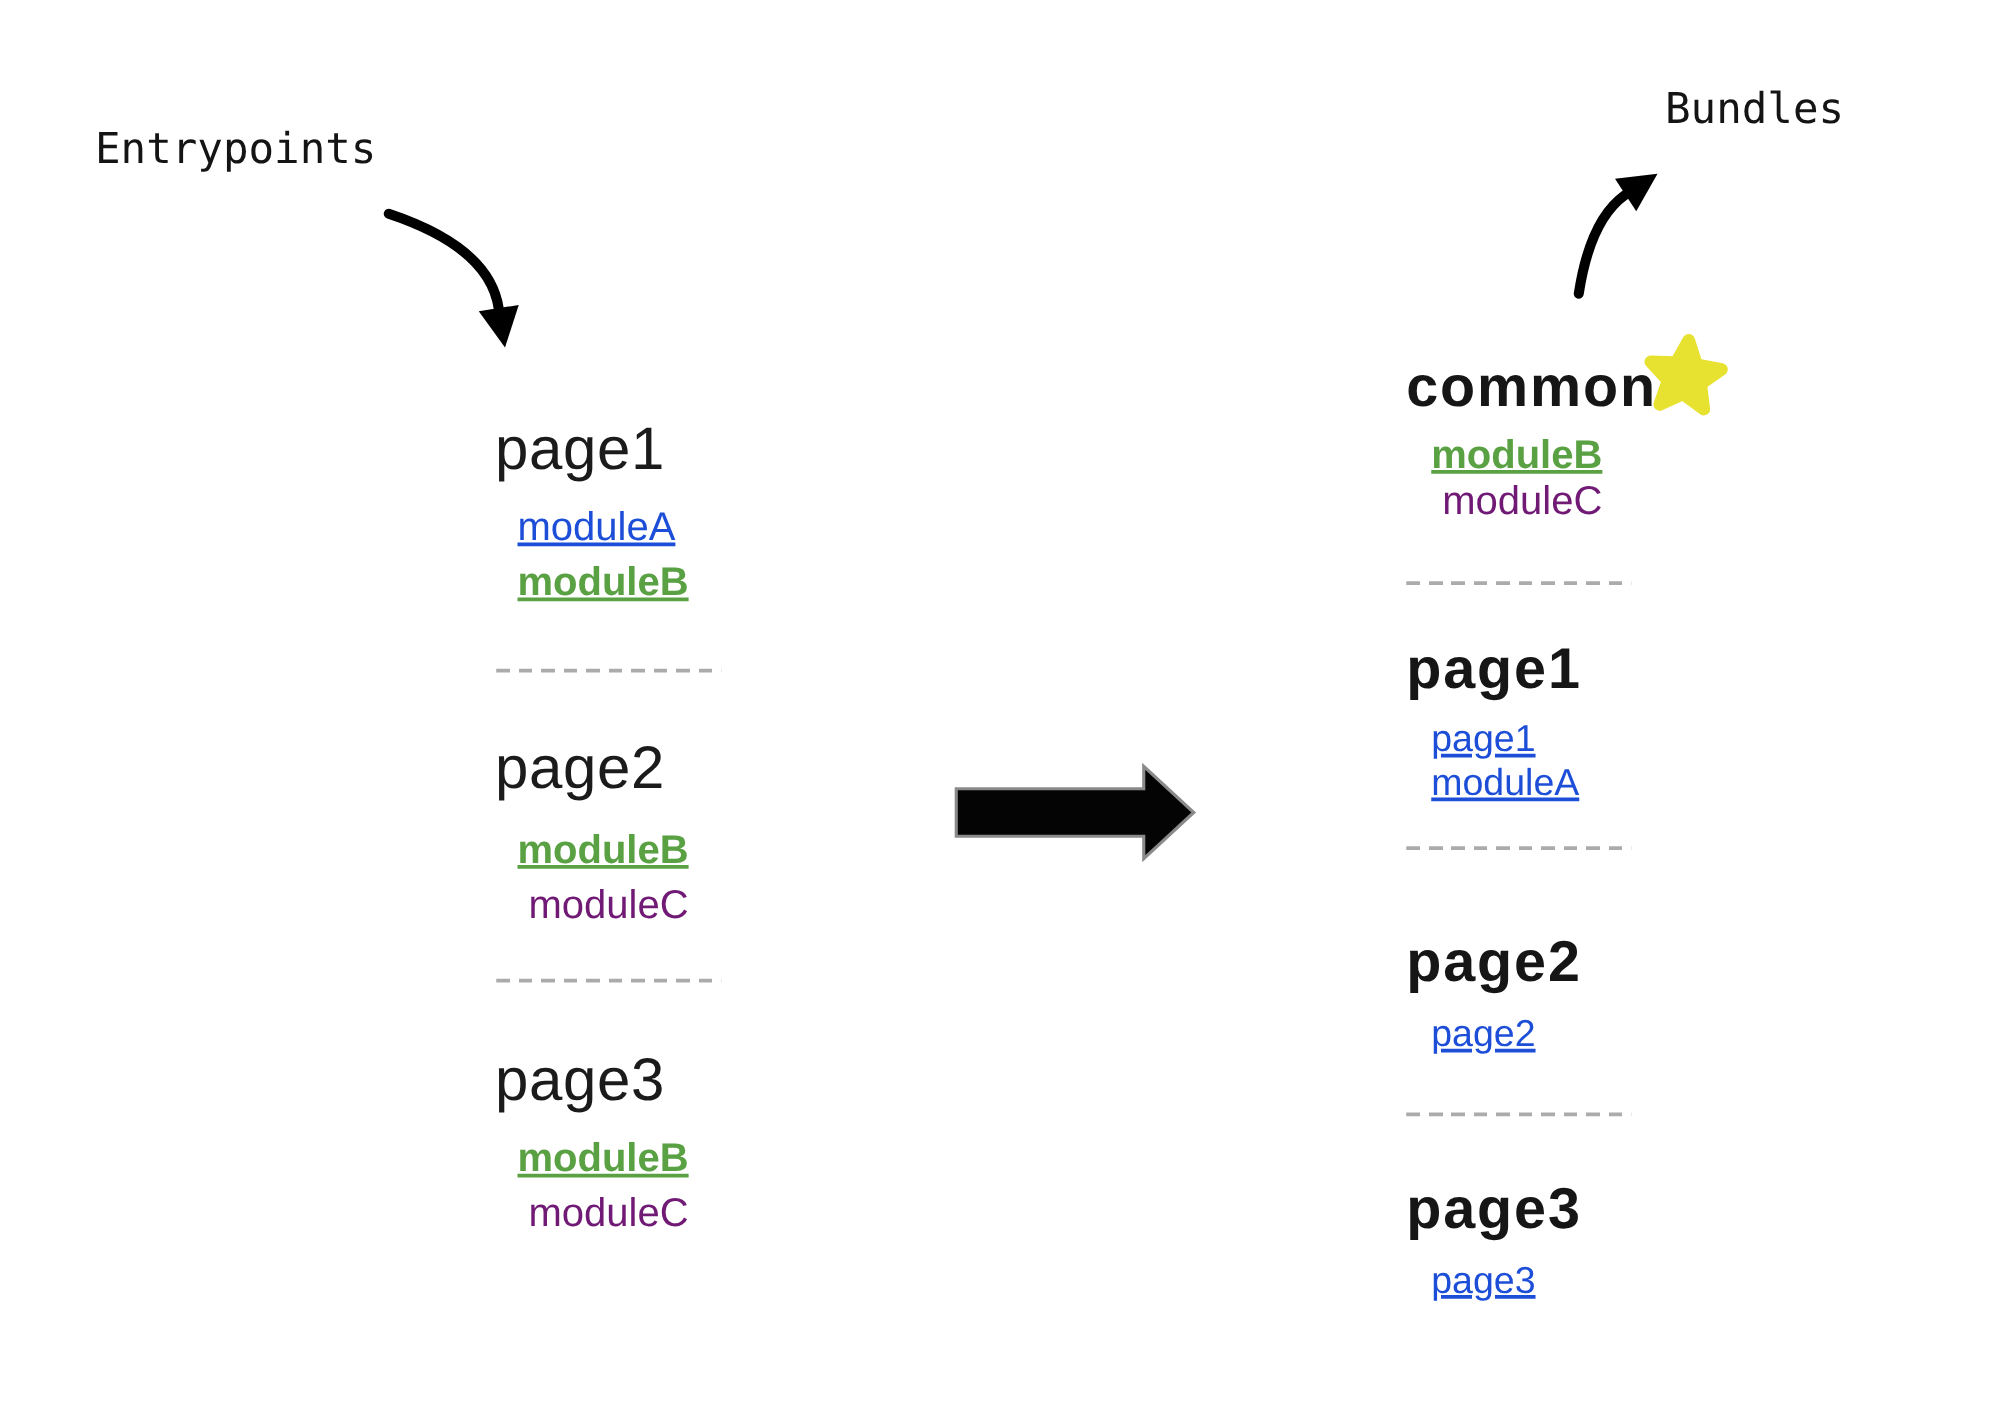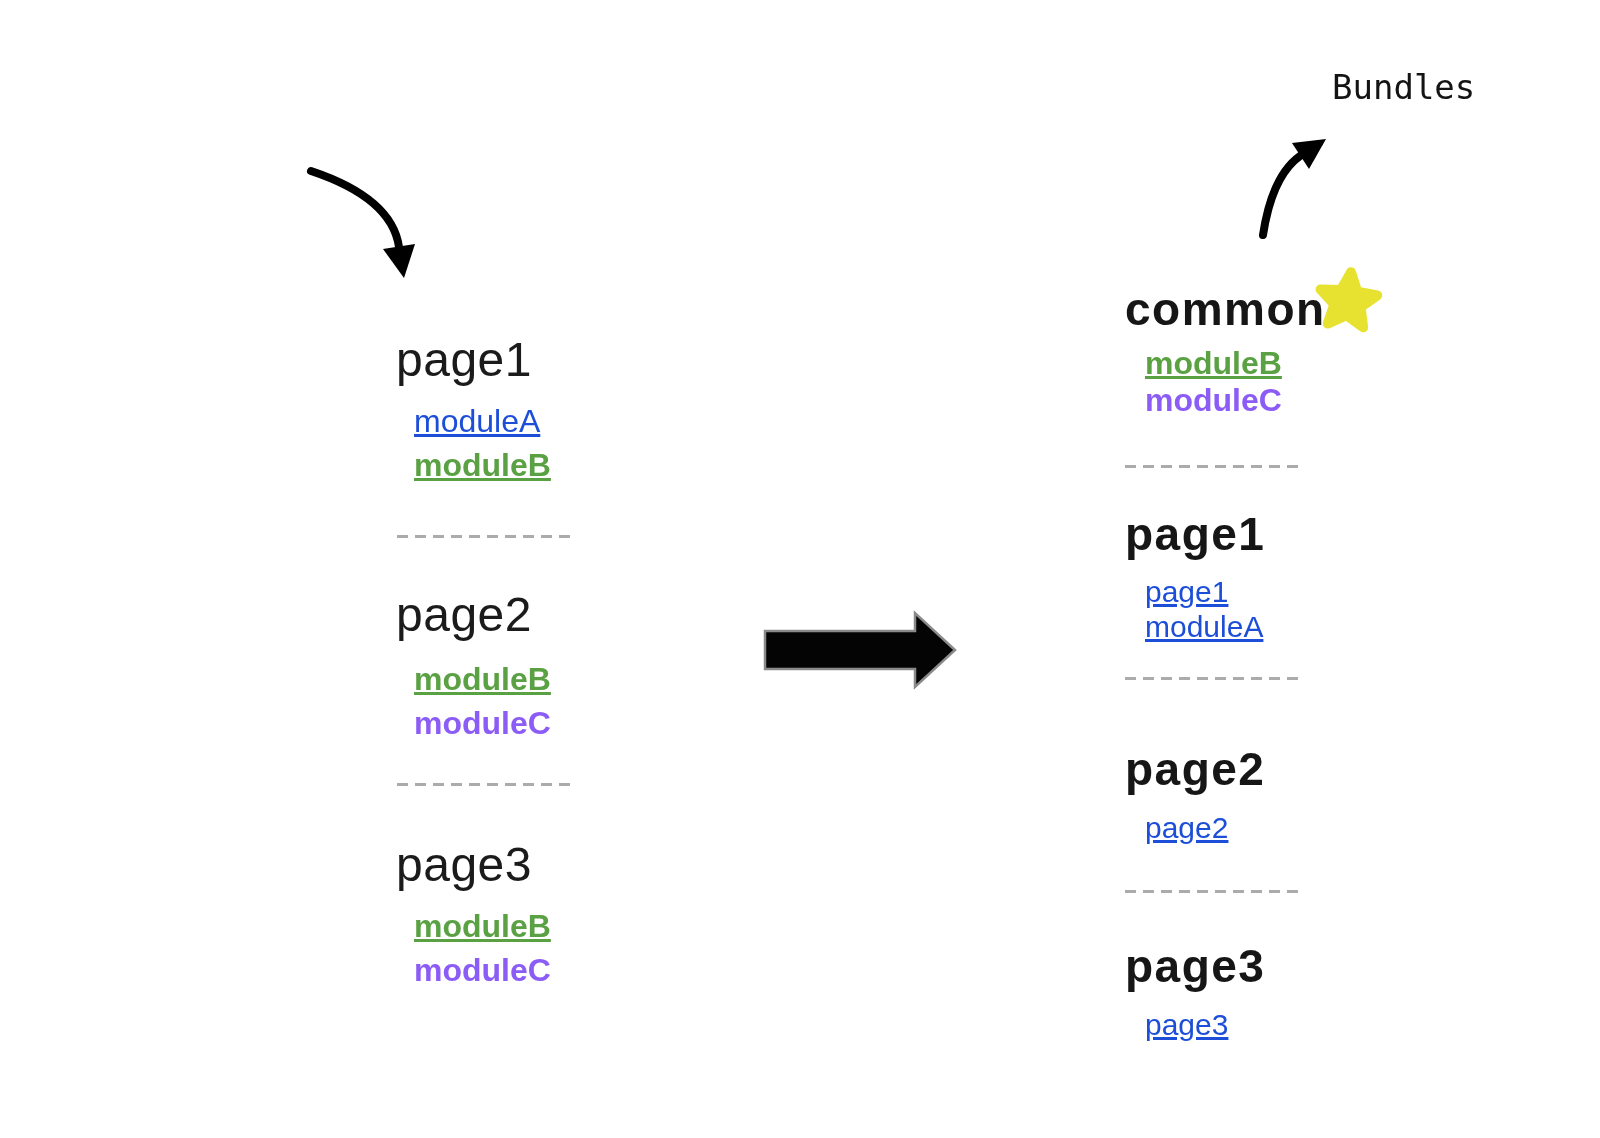--- a/index.html
+++ b/index.html
@@ -28,33 +28,34 @@
   
   .rhead{
     font-size:46px;line-height:1;font-weight:700;color:#161616;
     letter-spacing:1.5px;white-space:nowrap;
   }
   .rmods-colored{font-size:32px;line-height:37px;white-space:nowrap;}
   .rmods-plain{font-size:30px;line-height:35px;white-space:nowrap;}
   
   [data-color="black"]{color:#1d4ed8;font-weight:400;text-decoration:underline;}
   [data-color="green"]{color:#5AA143;font-weight:700;text-decoration:underline;}
-  [data-color="red"]{color:#8b5cf6;font-weight:700;}
+  [data-color="red"]{color:#701a75;font-weight:400;text-align:right;}
   
   .dash{
     height:3px;width:180px;
     background:repeating-linear-gradient(90deg,#ABABAB 0 11px,transparent 11px 18px);
   }
   svg{display:block;}
 </style>
 </head>
 <body>
 
 <div id="canvas">
 
+  <div class="abs mono" style="left:76px;top:102px;">Entrypoints</div>
   <div class="abs mono" style="left:1332px;top:70px;">Bundles</div>
 
   <svg class="abs" style="left:0;top:0;" width="1600" height="1138" viewBox="0 0 1600 1138">
     <g>
       <path d="M311 171 Q392 198 399 247" fill="none" stroke="#000000" stroke-width="8" stroke-linecap="round"></path>
       <polygon points="404,278 383,249 415,244" fill="#000000"></polygon>
     </g>
     <g>
       <path d="M1263 235 Q1272 176 1300 156" fill="none" stroke="#000000" stroke-width="8" stroke-linecap="round"></path>
       <polygon points="1326,139 1309,169 1292,143" fill="#000000"></polygon>

